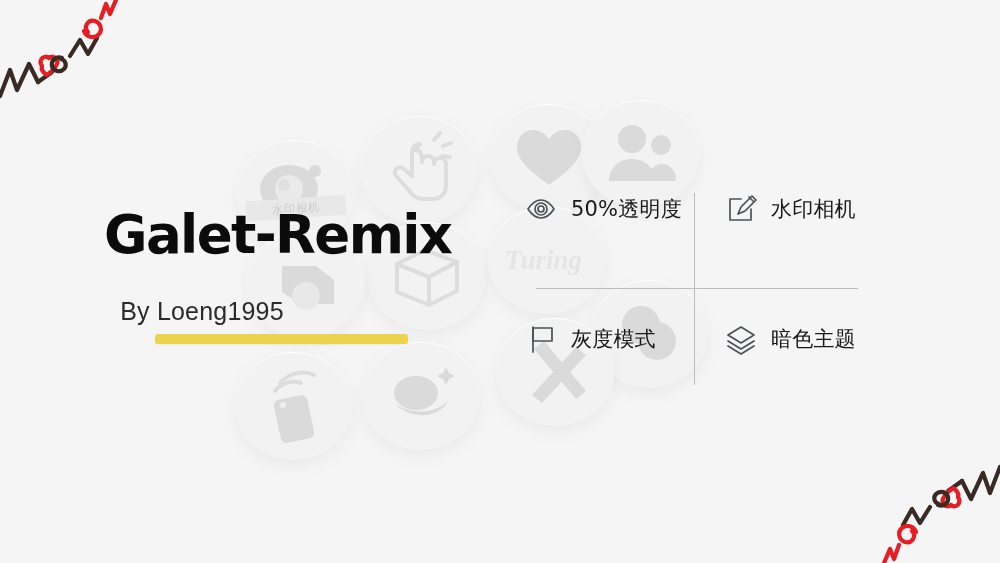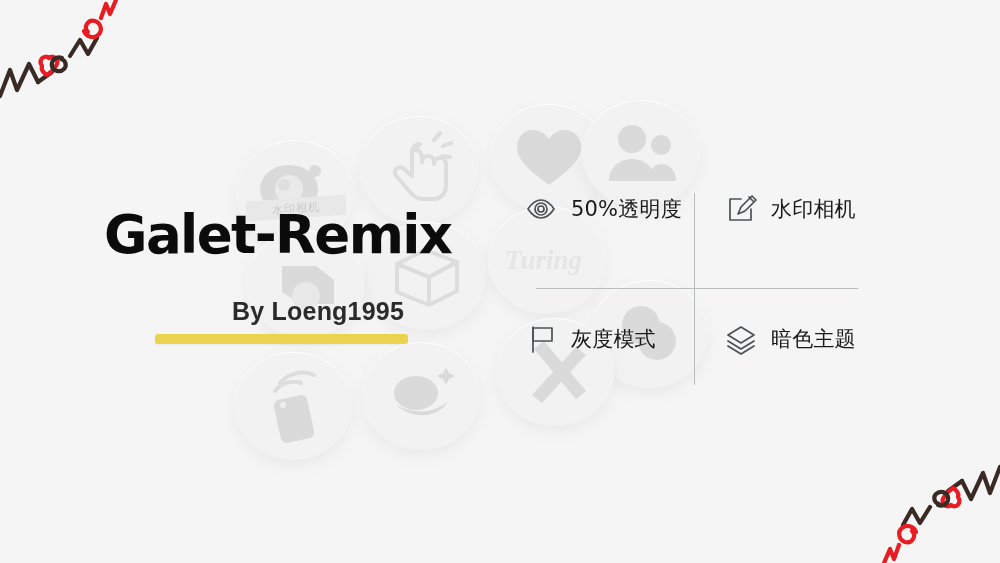--- a/index.html
+++ b/index.html
@@ -106,23 +106,23 @@
     font-family: "DejaVu Sans", sans-serif;
     font-weight: bold;
     font-size: 53px;
     letter-spacing: -1.6px;
     color: #0b0b0b;
     line-height: 1.0;
   }
   .subtitle {
     margin: 0;
     padding: 24px 66px 0 0;
-    text-align: right;
+    text-align: center;
     font-family: "Liberation Sans", sans-serif;
-    font-weight: 700;
+    font-weight: 400;
     font-size: 25px;
     letter-spacing: 0.2px;
     color: #2b2b2b;
   }
   .accent-bar {
     position: absolute;
     left: 155px;
     top: 138px;
     width: 253px;
     height: 10px;

